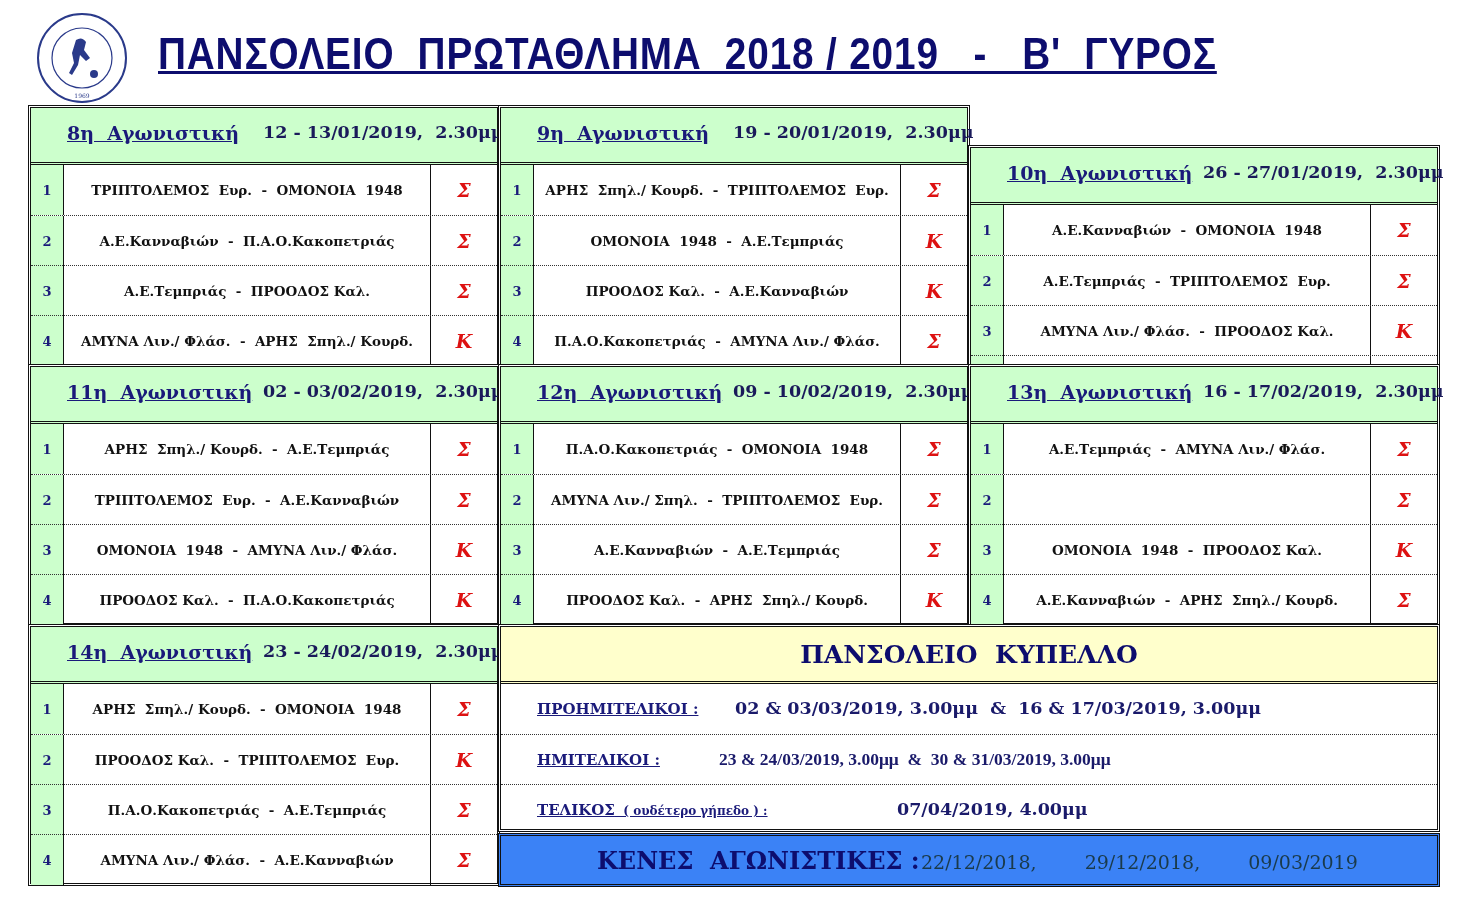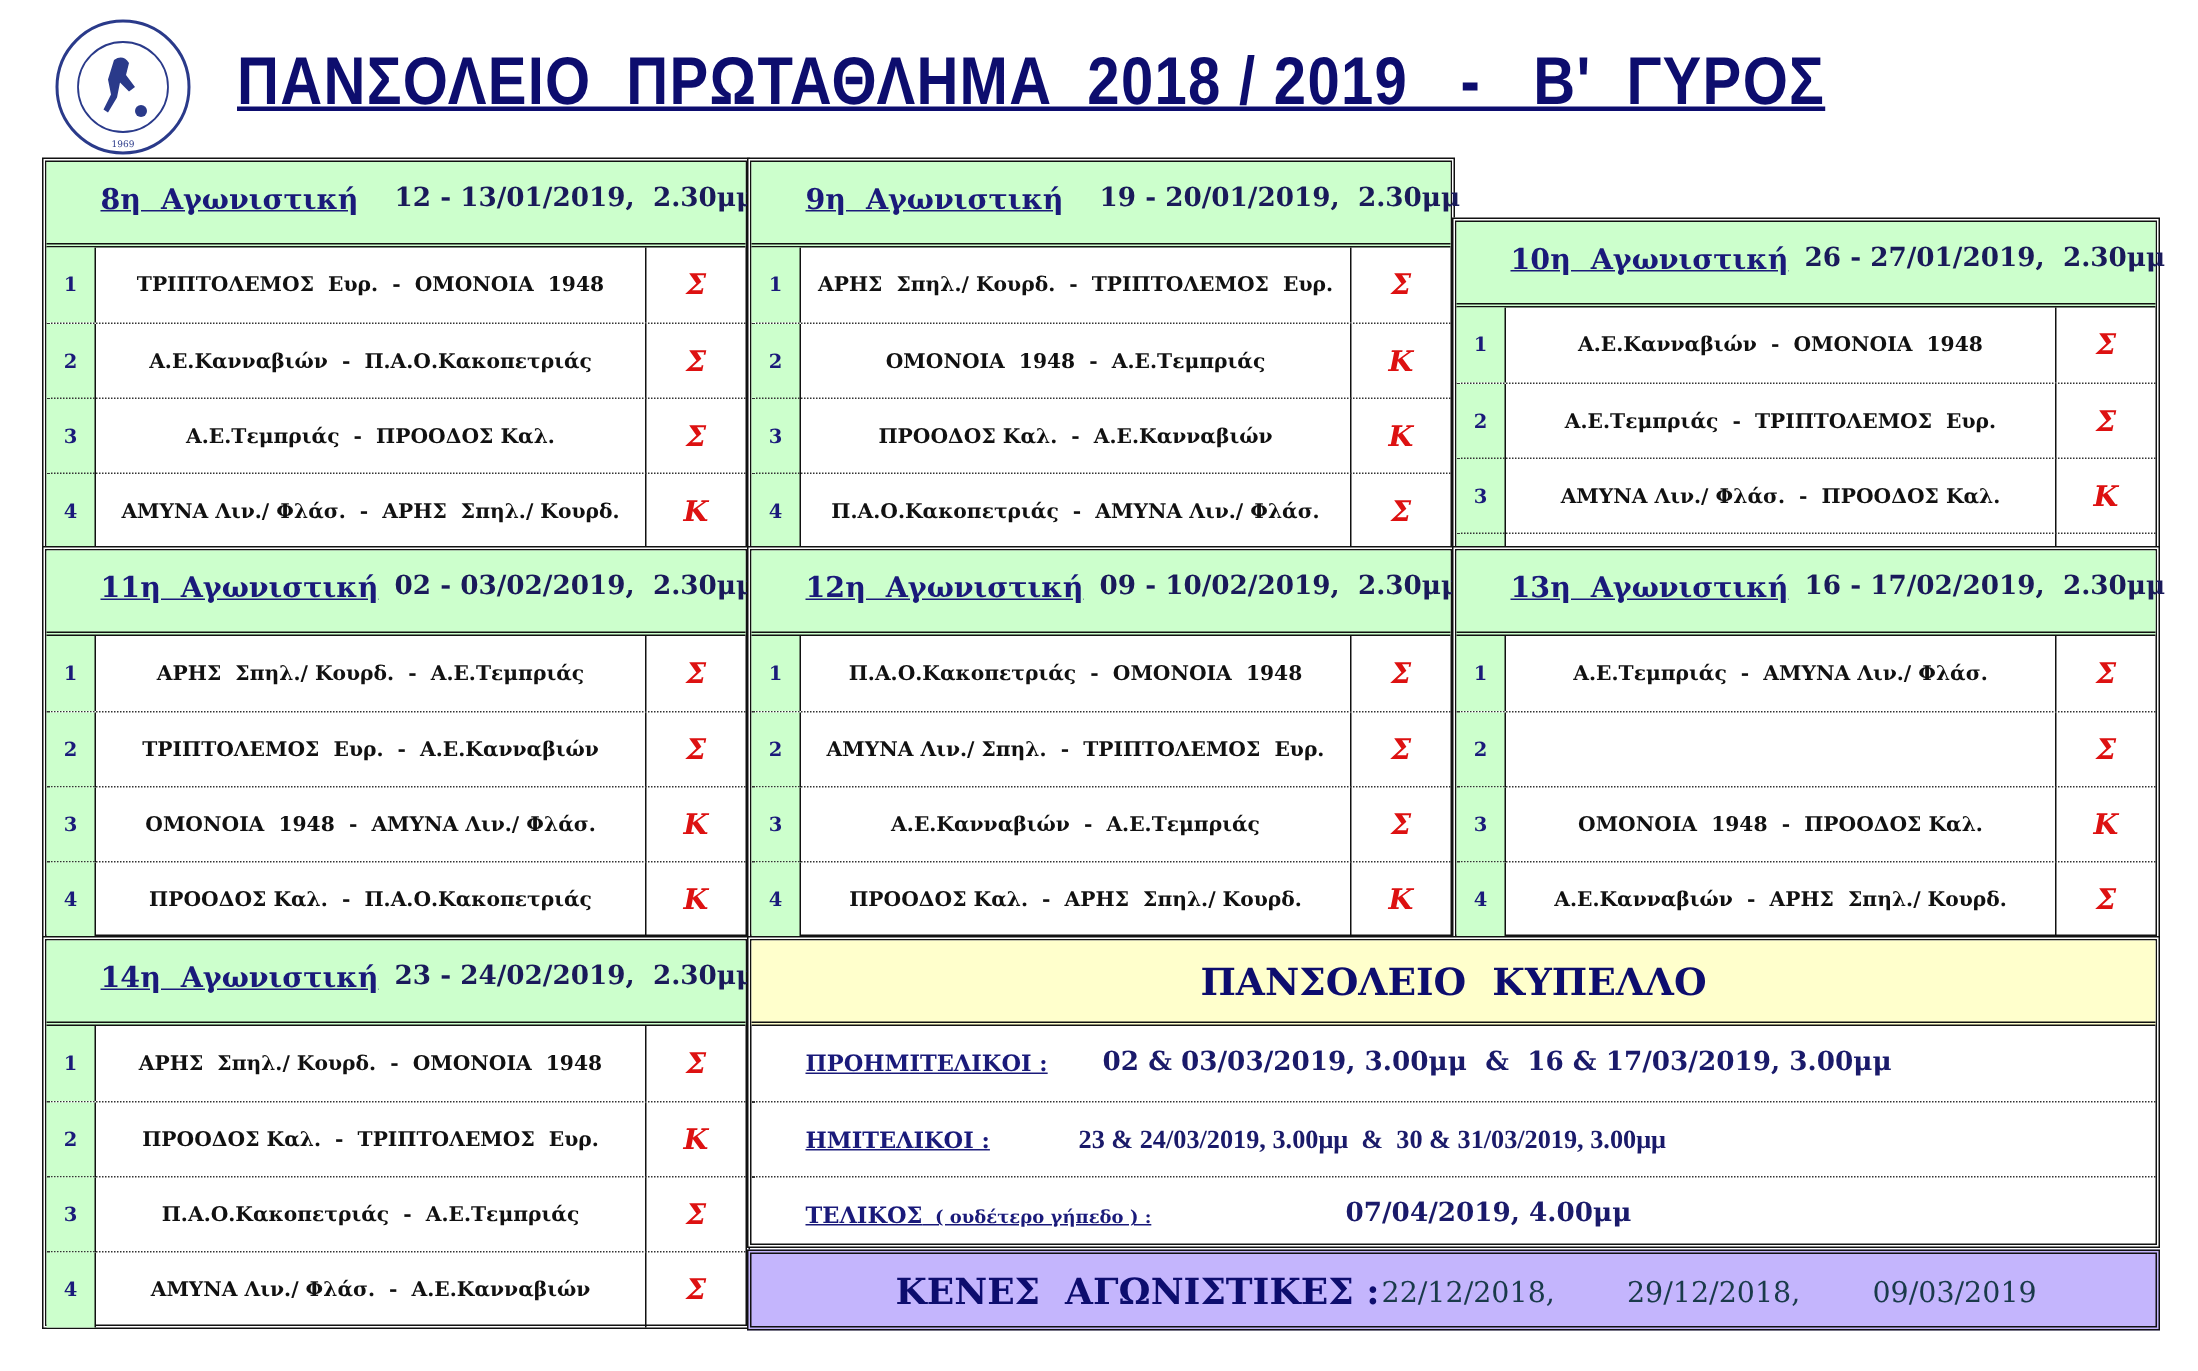--- a/index.html
+++ b/index.html
@@ -40,21 +40,21 @@
     border-bottom: 3px double #111; box-sizing: border-box; display: flex; align-items: center;
     justify-content: center; font-size: 25px; font-weight: bold; color: #0d0d6e; white-space: pre; }
   .cup-row { position: absolute; left: 0; right: 0; height: 50px; }
   .cup-row + .cup-row { border-top: 1px dotted #333; }
   .cup-label { position: absolute; left: 36px; top: 16px; font-size: 15px; font-weight: bold;
     color: #1a1a7a; text-decoration: underline; white-space: pre; }
   .cup-label .small { font-size: 12px; }
   .cup-val { position: absolute; top: 14px; font-size: 17.5px; font-weight: bold; color: #1a1a6a; white-space: pre; }
 
   .blank { position: absolute; left: 470px; top: 728px; width: 942px; height: 54px;
-    border: 3px double #111; box-sizing: border-box; background: #c4b5fd; padding-left: 22px; }
+    border: 3px double #111; box-sizing: border-box; background: #3b82f6; padding-left: 22px; }
   .blank-label { position: absolute; left: 96px; top: 10px; font-size: 24px; font-weight: bold; color: #0d0d6e; white-space: pre; }
   .blank-dates { position: absolute; left: 420px; top: 15px; font-size: 19px; font-weight: normal; color: #1a3a4a; white-space: pre; word-spacing: 18px; }
 </style>
 </head>
 <body>
 
 <div class="logo">
   <svg width="92" height="92" viewBox="0 0 92 92">
     <circle cx="46" cy="46" r="44" fill="#fff" stroke="#2a3a8a" stroke-width="2"></circle>
     <circle cx="46" cy="46" r="30" fill="none" stroke="#2a3a8a" stroke-width="1.2"></circle>

